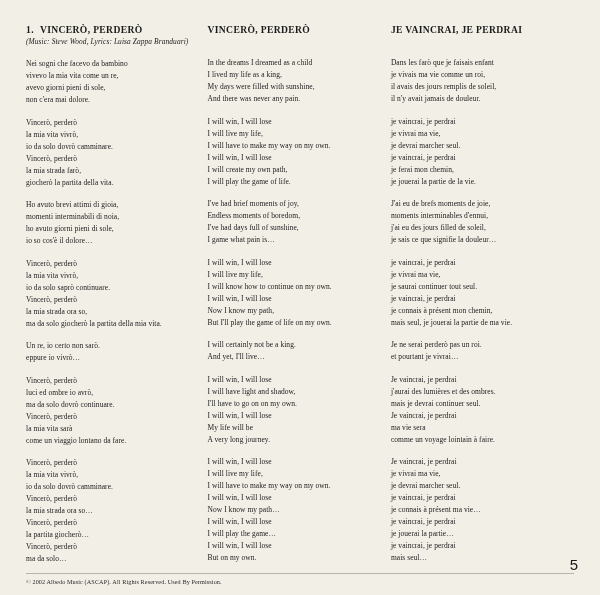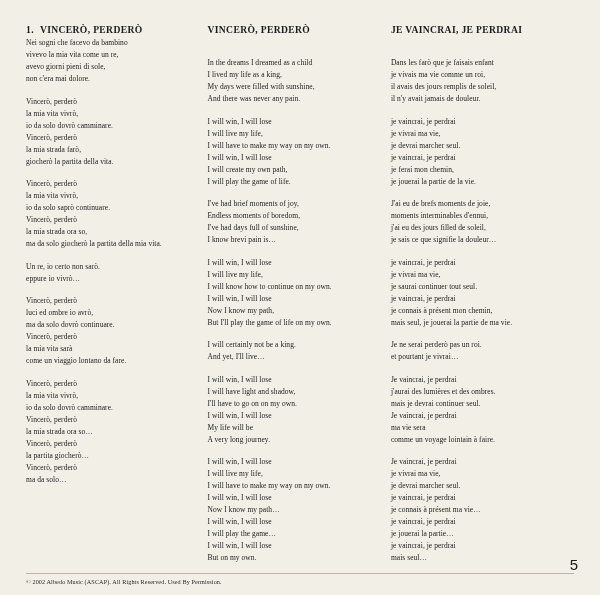--- a/index.html
+++ b/index.html
@@ -97,31 +97,36 @@
 <body>
 
 <div class="page">
 
   <div class="columns">
 
     <div class="col col-1">
       <div class="title-row">
         <span class="title-num">1.</span><span>VINCERÒ, PERDERÒ</span>
       </div>
+      <div class="credits">(Music: Steve Wood, Lyrics: Luisa Zappa Branduari)</div>
       <div class="lyrics">
         <p class="stanza">Nei sogni che facevo da bambino
 vivevo la mia vita come un re,
 avevo giorni pieni di sole,
 non c'era mai dolore.</p>
         <p class="stanza">Vincerò, perderò
 la mia vita vivrò,
 io da solo dovrò camminare.
 Vincerò, perderò
 la mia strada farò,
 giocherò la partita della vita.</p>
+        <p class="stanza">Ho avuto brevi attimi di gioia,
+momenti interminabili di noia,
+ho avuto giorni pieni di sole,
+io so cos'è il dolore…</p>
         <p class="stanza">Vincerò, perderò
 la mia vita vivrò,
 io da solo saprò continuare.
 Vincerò, perderò
 la mia strada ora so,
 ma da solo giocherò la partita della mia vita.</p>
         <p class="stanza">Un re, io certo non sarò.
 eppure io vivrò…</p>
         <p class="stanza">Vincerò, perderò
 luci ed ombre io avrò,
@@ -153,21 +158,21 @@
 And there was never any pain.</p>
         <p class="stanza">I will win, I will lose
 I will live my life,
 I will have to make my way on my own.
 I will win, I will lose
 I will create my own path,
 I will play the game of life.</p>
         <p class="stanza">I've had brief moments of joy,
 Endless moments of boredom,
 I've had days full of sunshine,
-I know brevi pain is…</p>
+I game what pain is…</p>
         <p class="stanza">I will win, I will lose
 I will live my life,
 I will know how to continue on my own.
 I will win, I will lose
 Now I know my path,
 But I'll play the game of life on my own.</p>
         <p class="stanza">I will certainly not be a king.
 And yet, I'll live…</p>
         <p class="stanza">I will win, I will lose
 I will have light and shadow,

